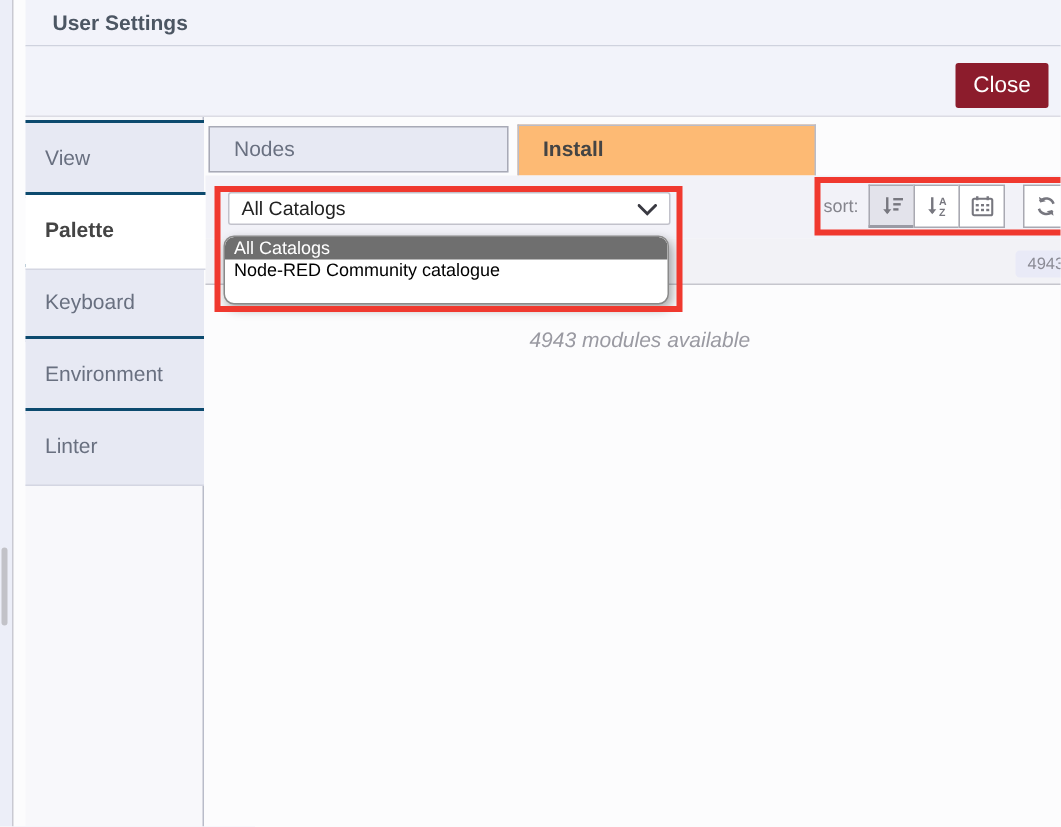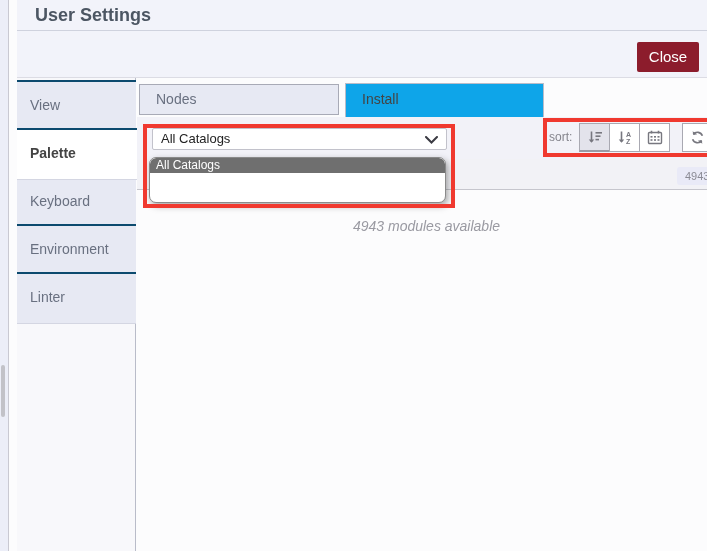--- a/index.html
+++ b/index.html
@@ -13,37 +13,37 @@
   }
   #stage { position:absolute; inset:0; width:707px; height:551px; }
 
   
   .page-scroll-thumb { position:absolute; left:1px; top:365px; width:4px; height:52px; background:#c2c2c8; border-radius:2px; }
 
   
   .dialog { position:absolute; left:8px; top:0; width:699px; height:551px; background:#fcfcfd; border-left:1px solid #c9c9d2; }
 
   .dlg-header { position:absolute; left:8px; top:0; width:699px; height:31px; background:#f2f3fa; border-bottom:1px solid #cfd2de; }
-  .dlg-title { position:absolute; left:18px; top:0; line-height:31px; font-size:18px; font-weight:bold; color:#4c5663; }
+  .dlg-title { position:absolute; left:18px; top:0; line-height:31px; font-size:14px; font-weight:bold; color:#4c5663; }
 
   .dlg-buttonrow { position:absolute; left:8px; top:31px; width:699px; height:47px; background:#f2f3fa; border-bottom:1px solid #dcdce4; }
   .close-btn { position:absolute; left:628px; top:42px; width:62px; height:30px; background:#8c1c2c; color:#fff; font-size:15px; text-align:center; line-height:30px; border-radius:2px; cursor:pointer; }
 
   
   .sidebar { position:absolute; left:8px; top:78px; width:119px; height:473px; background:#f8f8fb; border-right:1px solid #b9bcc9; }
   .side-tab { position:absolute; left:8px; width:119px; height:52px; background:#e7e9f3; border-top:2px solid #0c4a6e; border-bottom:1px solid #d4d6e2; font-size:14px; color:#697080; line-height:46px; padding-left:13px; cursor:pointer; }
   .side-tab.selected { background:#ffffff; width:120px; font-weight:bold; color:#444; z-index:2; }
   #tab-view{top:80px} #tab-palette{top:128px} #tab-keyboard{top:176px} #tab-environment{top:224px} #tab-linter{top:272px}
 
   
   .main { position:absolute; left:128px; top:78px; width:579px; height:473px; background:#fcfcfd; }
 
   .top-tab { position:absolute; font-size:14px; padding-left:16px; cursor:pointer; }
   .tab-nodes { left:130px; top:84px; width:200px; height:31px; background:#e7e9f3; border:1px solid #a8aab6; color:#697080; line-height:29px; }
-  .tab-install { left:336px; top:83px; width:199px; height:34px; background:#0ea5e9; border:1px solid #b9bcc9; border-bottom:none; color:#444; font-weight:normal; line-height:31px; }
+  .tab-install { left:336px; top:83px; width:199px; height:34px; background:#fdba74; border:1px solid #b9bcc9; border-bottom:none; color:#444; font-weight:bold; line-height:31px; }
 
   .toolbar { position:absolute; left:128px; top:117px; width:579px; height:42px; background:#f2f2f8; }
 
   .catalog-select { position:absolute; left:143px; top:128px; width:295px; height:22px; background:#fff; border:1px solid #c2c2cb; border-radius:2px; font-size:13px; color:#222; line-height:20px; padding-left:8px; cursor:pointer; }
   .catalog-select .chev { position:absolute; right:8px; top:7px; }
 
   .sort-label { position:absolute; left:540px; top:130px; font-size:12px; color:#85858d; }
   .sort-group { position:absolute; left:571px; top:123px; display:flex; }
   .icon-btn { width:31px; height:29px; background:#fff; border:1px solid #a9a9b2; margin-left:-1px; display:flex; align-items:center; justify-content:center; color:#77777f; cursor:pointer; }
   .icon-btn.active { background:#e3e3eb; border-bottom:2px solid #9a9aa4; }
@@ -156,19 +156,20 @@
       </span>
     </div>
 
     <div class="badge-row"></div>
     <span class="count-badge">4943</span>
 
     <div class="modules-text">4943 modules available</div>
 
     <div class="catalog-list">
       <div class="catalog-option selected">All Catalogs</div>
+      <div class="catalog-option">Node-RED Community catalogue</div>
     </div>
 
     <div class="annot annot-1"></div>
     <div class="annot annot-2"></div>
 
   </div>
 </div>
 
 </body></html>

